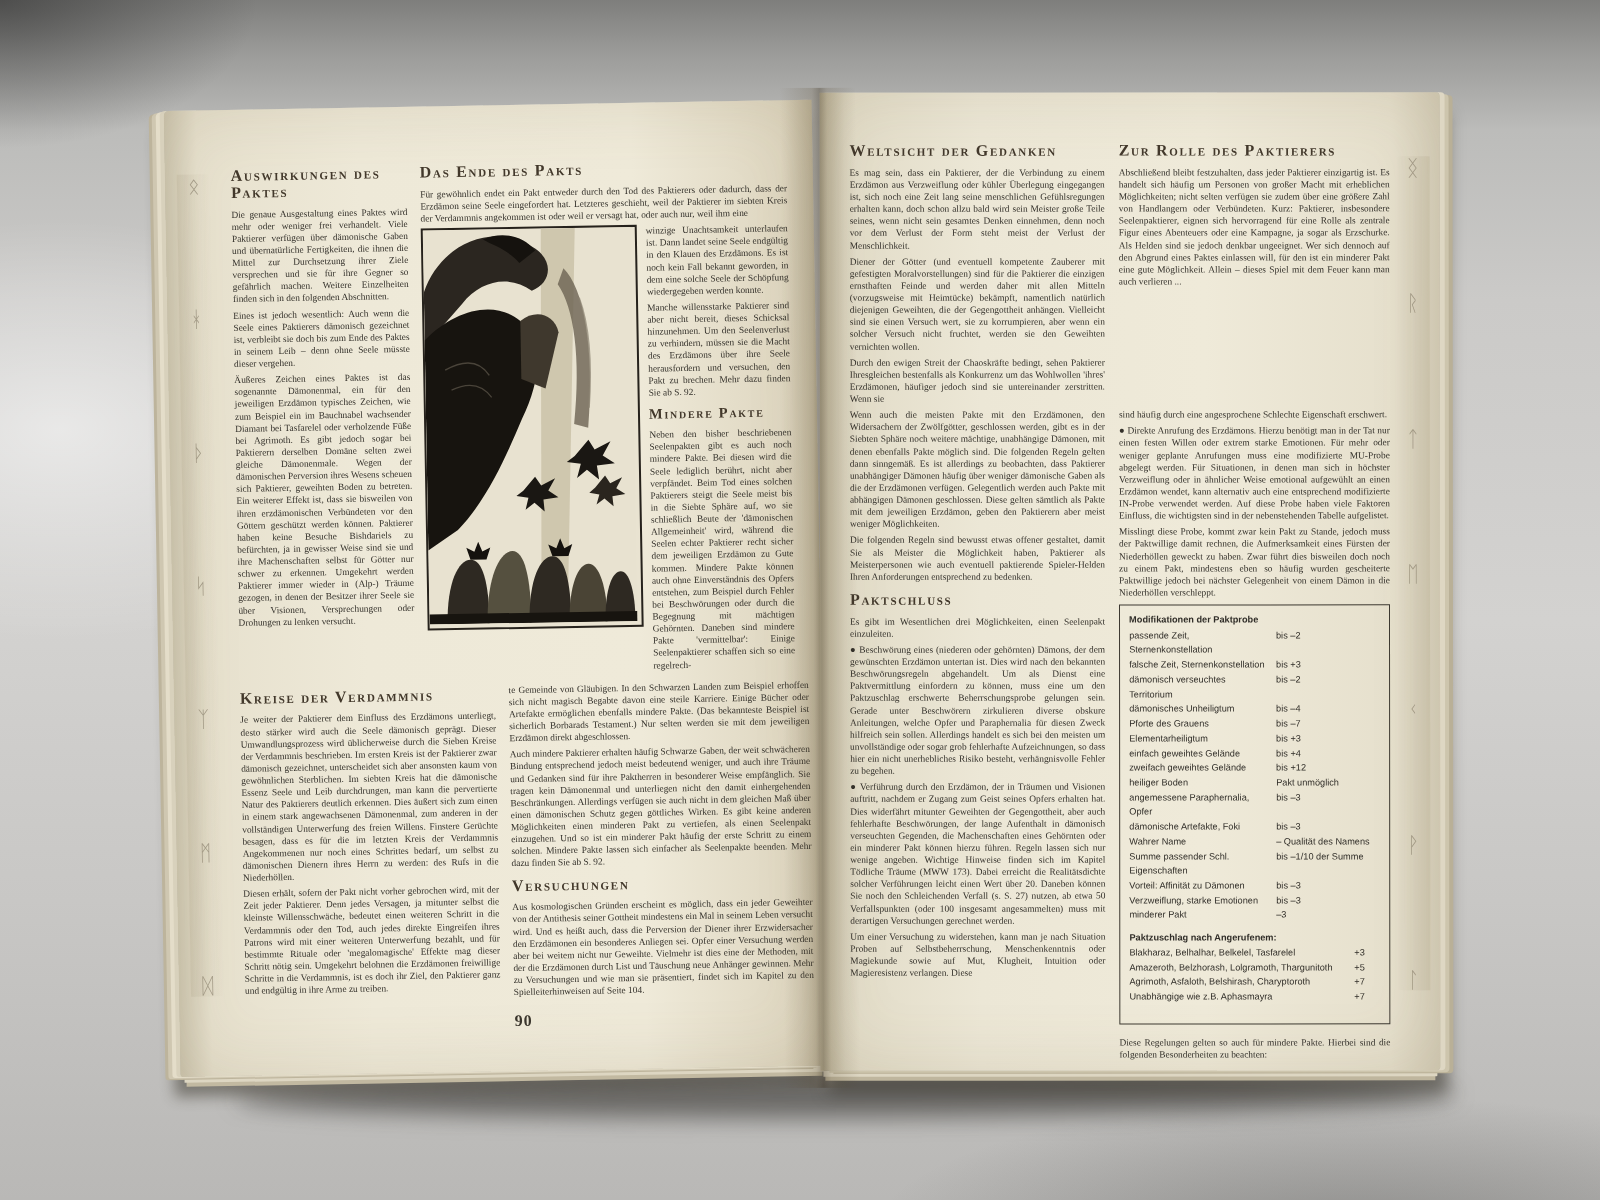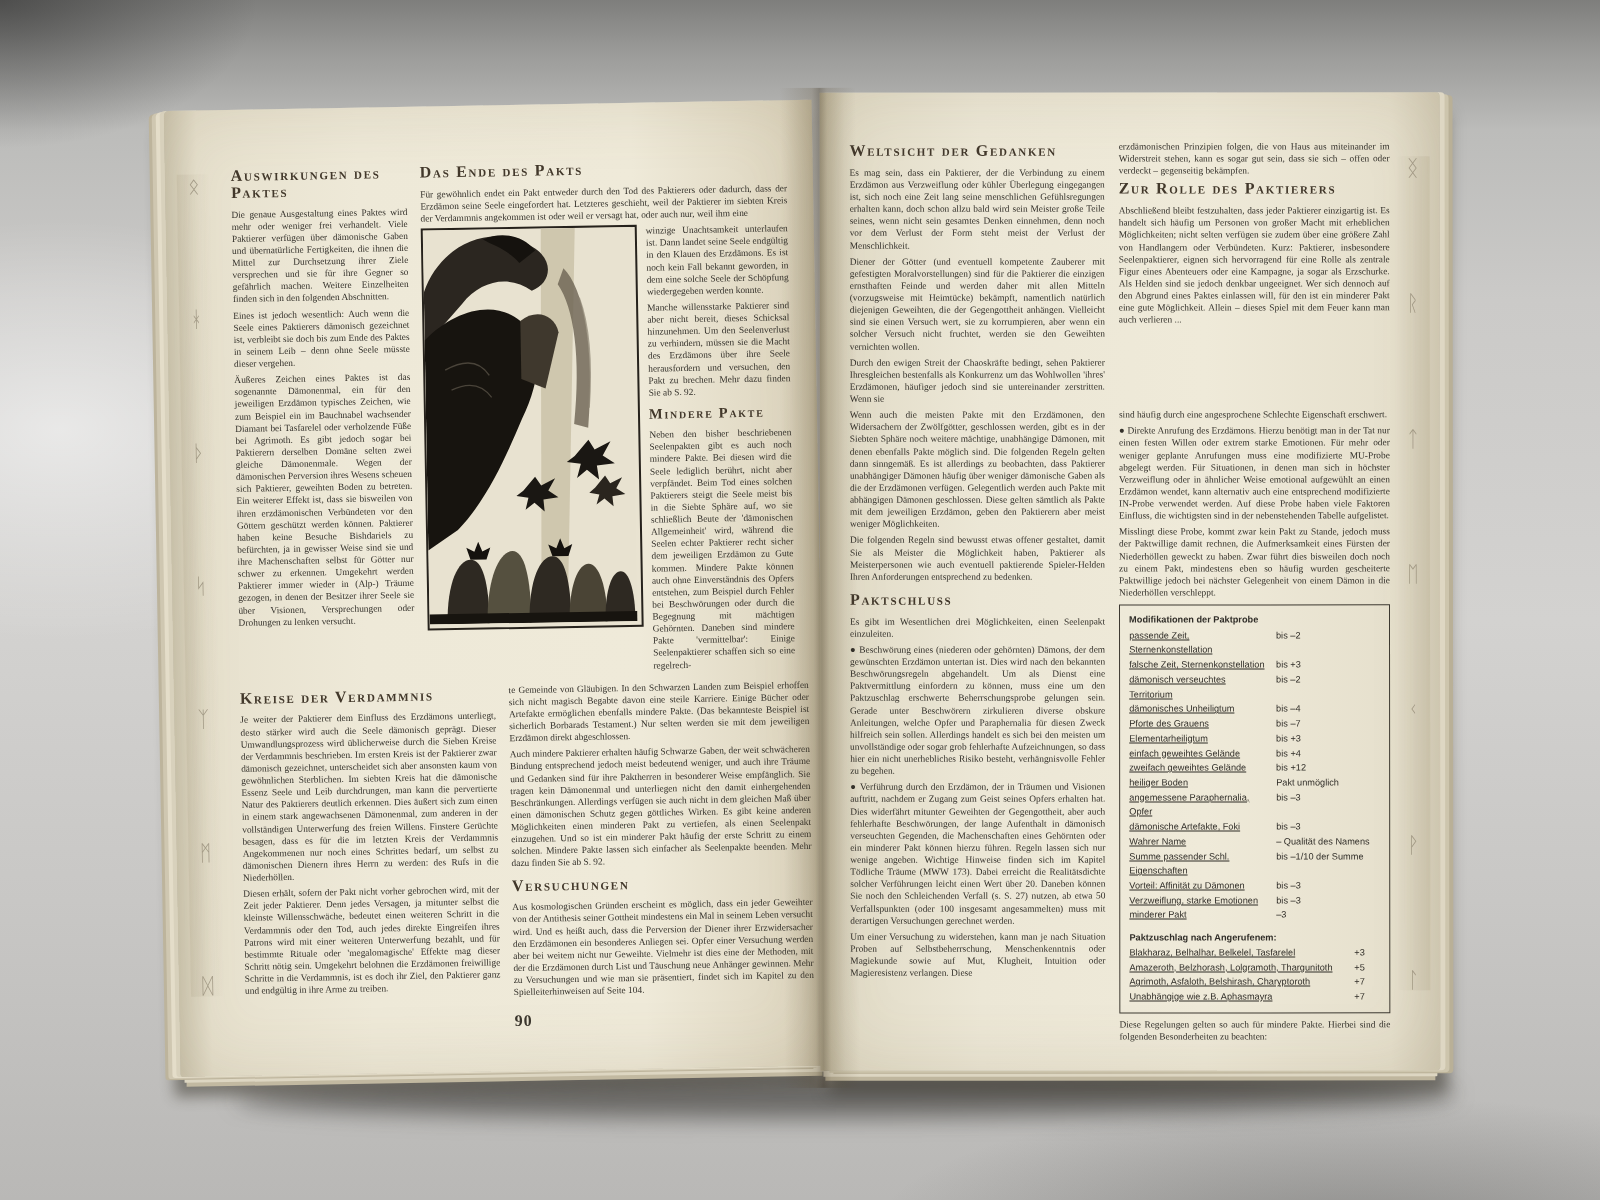--- a/index.html
+++ b/index.html
@@ -45,26 +45,26 @@
   .lp-top{display:grid;grid-template-columns:176px 1fr;column-gap:13px;}
   .img-row{display:flex;gap:9px;margin-top:2px;}
   .illustration{flex:0 0 212px;border:2px solid #26221c;background:#e9e3d1;height:398px;}
   .sideCol{flex:1;min-width:0;}
   .lp-bottom{display:grid;grid-template-columns:46% 54%;column-gap:13px;margin-top:6px;}
   .rp-top{display:grid;grid-template-columns:48.5% 51.5%;column-gap:14px;}
   .rp-headrow{display:flex;align-items:center;gap:10px;margin:8px 0 10px;}
   .rp-main{display:grid;grid-template-columns:48.5% 51.5%;column-gap:14px;}
   .pagenum{text-align:center;font-size:16px;font-weight:600;letter-spacing:1px;color:#3a352c;margin-top:10px;}
   
-  .mod-table{border:1.6px solid #3c3830;padding:7px 9px 8px;margin:6px 0 5px;
+  .mod-table{border:1.6px solid #3c3830;padding:7px 9px 19px;margin:6px 0 12px;
     font-family:"Liberation Sans",sans-serif;font-size:9.2px;line-height:1.6;color:#2f2c27;}
   .t-title{font-weight:700;margin-bottom:1px;}
   .t-sub{font-weight:700;margin-top:8px;}
   .t-row{display:flex;}
-  .t-label{flex:1;padding-right:6px;text-decoration:underline;}
+  .t-label{flex:1;padding-right:6px;}
   .t-val{flex:0 0 104px;}
   .t-row.bonus .t-val{flex:0 0 26px;}
   .brush{flex:1;height:22px;}
 </style>
 </head>
 <body>
 
 <div class="photo">
   <div class="book">
 
@@ -156,21 +156,20 @@
       </div>
       <div class="content">
         <div class="rp-top">
           <div>
             <h2>Weltsicht der Gedanken</h2>
             <p>Es mag sein, dass ein Paktierer, der die Verbindung zu einem Erzdämon aus Verzweiflung oder kühler Überlegung eingegangen ist, sich noch eine Zeit lang seine menschlichen Gefühlsregungen erhalten kann, doch schon allzu bald wird sein Meister große Teile seines, wenn nicht sein gesamtes Denken einnehmen, denn noch vor dem Verlust der Form steht meist der Verlust der Menschlichkeit.</p>
             <p>Diener der Götter (und eventuell kompetente Zauberer mit gefestigten Moralvorstellungen) sind für die Paktierer die einzigen ernsthaften Feinde und werden daher mit allen Mitteln (vorzugsweise mit Heimtücke) bekämpft, namentlich natürlich diejenigen Geweihten, die der Gegengottheit anhängen. Vielleicht sind sie einen Versuch wert, sie zu korrumpieren, aber wenn ein solcher Versuch nicht fruchtet, werden sie den Geweihten vernichten wollen.</p>
             <p>Durch den ewigen Streit der Chaoskräfte bedingt, sehen Paktierer Ihresgleichen bestenfalls als Konkurrenz um das Wohlwollen 'ihres' Erzdämonen, häufiger jedoch sind sie untereinander zerstritten. Wenn sie</p>
           </div>
           <div>
-            <p>erzdämonischen Prinzipien folgen, die von Haus aus miteinander im Widerstreit stehen, kann es sogar gut sein, dass sie sich – offen oder verdeckt – gegenseitig bekämpfen.</p>
             <h2 style="">Zur Rolle des Paktierers</h2>
             <p>Abschließend bleibt festzuhalten, dass jeder Paktierer einzigartig ist. Es handelt sich häufig um Personen von großer Macht mit erheblichen Möglichkeiten; nicht selten verfügen sie zudem über eine größere Zahl von Handlangern oder Verbündeten. Kurz: Paktierer, insbesondere Seelenpaktierer, eignen sich hervorragend für eine Rolle als zentrale Figur eines Abenteuers oder eine Kampagne, ja sogar als Erzschurke. Als Helden sind sie jedoch denkbar ungeeignet. Wer sich dennoch auf den Abgrund eines Paktes einlassen will, für den ist ein minderer Pakt eine gute Möglichkeit. Allein – dieses Spiel mit dem Feuer kann man auch verlieren ...</p>
           </div>
         </div>
         <div class="rp-main">
           <div>
             <p>Wenn auch die meisten Pakte mit den Erzdämonen, den Widersachern der Zwölfgötter, geschlossen werden, gibt es in der Siebten Sphäre noch weitere mächtige, unabhängige Dämonen, mit denen ebenfalls Pakte möglich sind. Die folgenden Regeln gelten dann sinngemäß. Es ist allerdings zu beobachten, dass Paktierer unabhängiger Dämonen häufig über weniger dämonische Gaben als die der Erzdämonen verfügen. Gelegentlich werden auch Pakte mit abhängigen Dämonen geschlossen. Diese gelten sämtlich als Pakte mit dem jeweiligen Erzdämon, geben den Paktierern aber meist weniger Möglichkeiten.</p>
             <p>Die folgenden Regeln sind bewusst etwas offener gestaltet, damit Sie als Meister die Möglichkeit haben, Paktierer als Meisterpersonen wie auch eventuell paktierende Spieler-Helden Ihren Anforderungen entsprechend zu bedenken.</p>
             <h2 style="margin-top:9px;">Paktschluss</h2>
             <p>Es gibt im Wesentlichen drei Möglichkeiten, einen Seelenpakt einzuleiten.</p>

